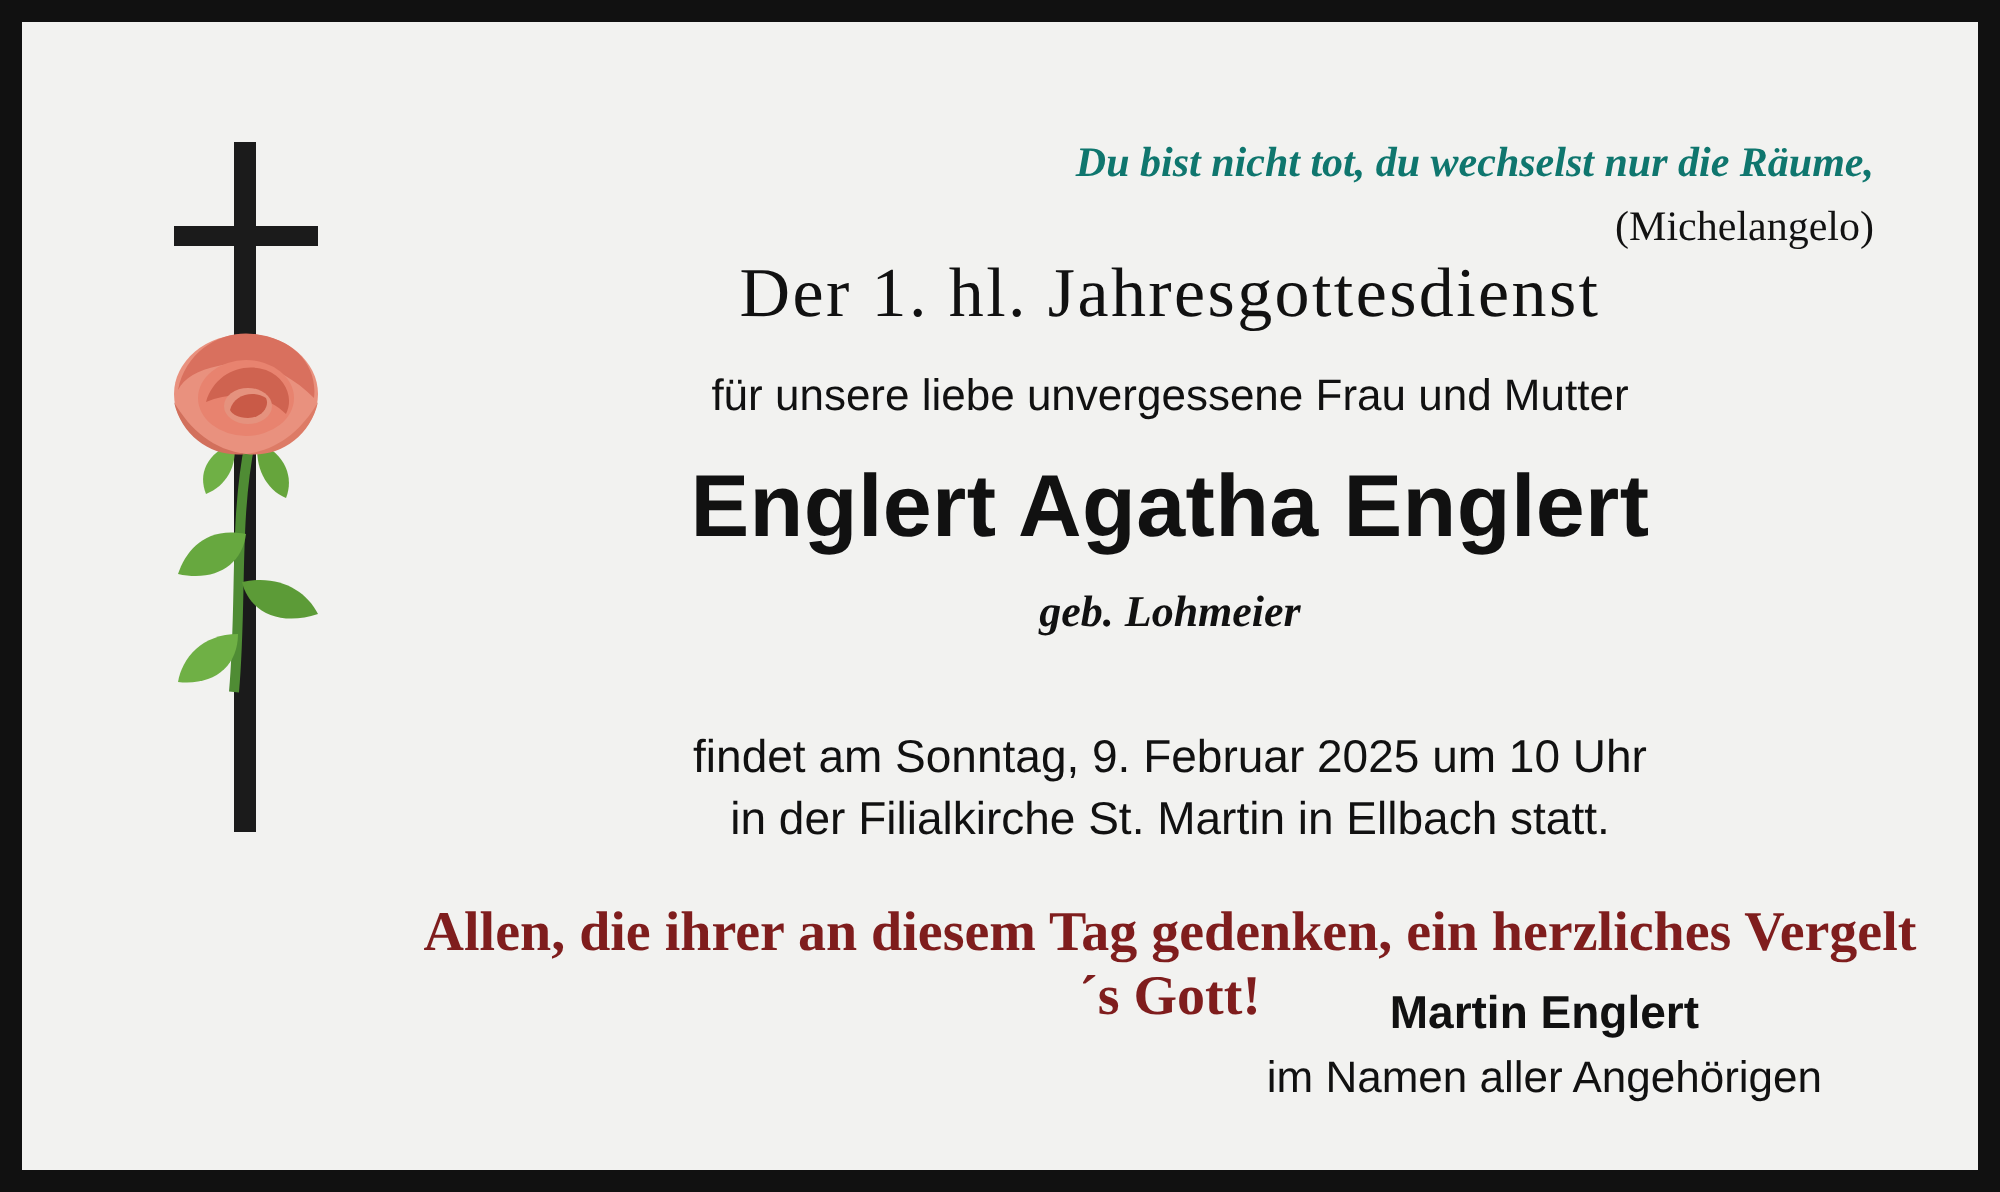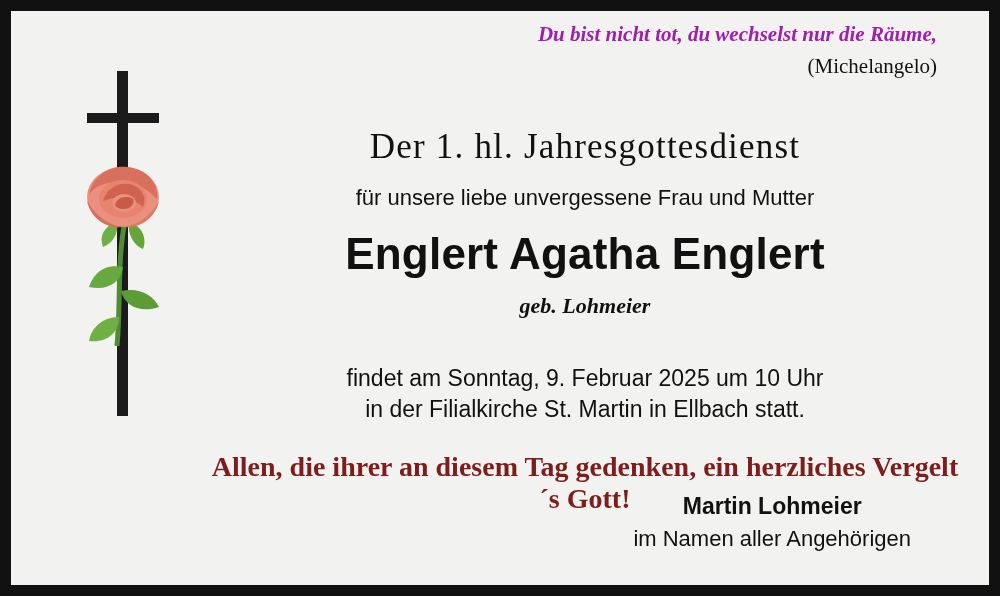--- a/index.html
+++ b/index.html
@@ -45,22 +45,23 @@
     right: 52px;
     top: 10px;
     text-align: right;
     line-height: 1.33;
   }
   .quote-line {
     font-family: "Liberation Serif", serif;
     font-style: italic;
     font-weight: bold;
     font-size: 21px;
-    color: #a21caf;
+    color: #0f766e;
     white-space: nowrap;
+    margin-top: 47px;
   }
   .quote-author {
     font-family: "Liberation Serif", serif;
     font-size: 21px;
     color: #121212;
     margin-top: 4px;
     white-space: nowrap;
   }
 
   
@@ -192,18 +193,18 @@
         <div class="event-line">findet am Sonntag, 9. Februar 2025 um 10 Uhr</div>
         <div class="event-line">in der Filialkirche St. Martin in Ellbach statt.</div>
       </div>
       <div class="thanks">Allen, die ihrer an diesem Tag gedenken, ein herzliches Vergelt´s Gott!</div>
     </div>
 
     <div class="footer-left">
     </div>
 
     <div class="footer-right">
-      <div class="name">Martin Lohmeier</div>
+      <div class="name">Martin Englert</div>
       <div>im Namen aller Angehörigen</div>
     </div>
 
   </div>
 </div>
 
 </body></html>

